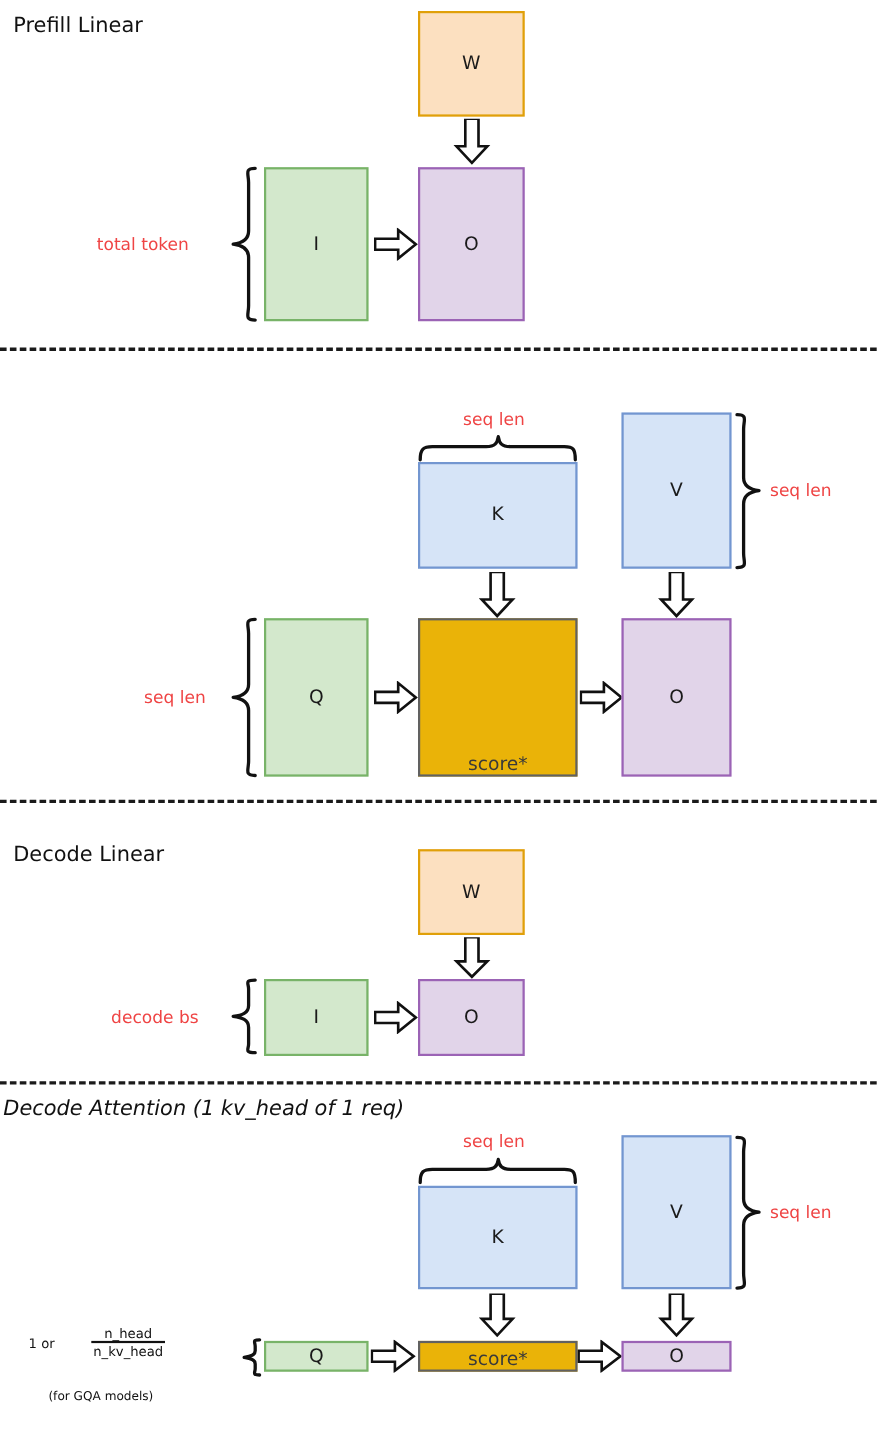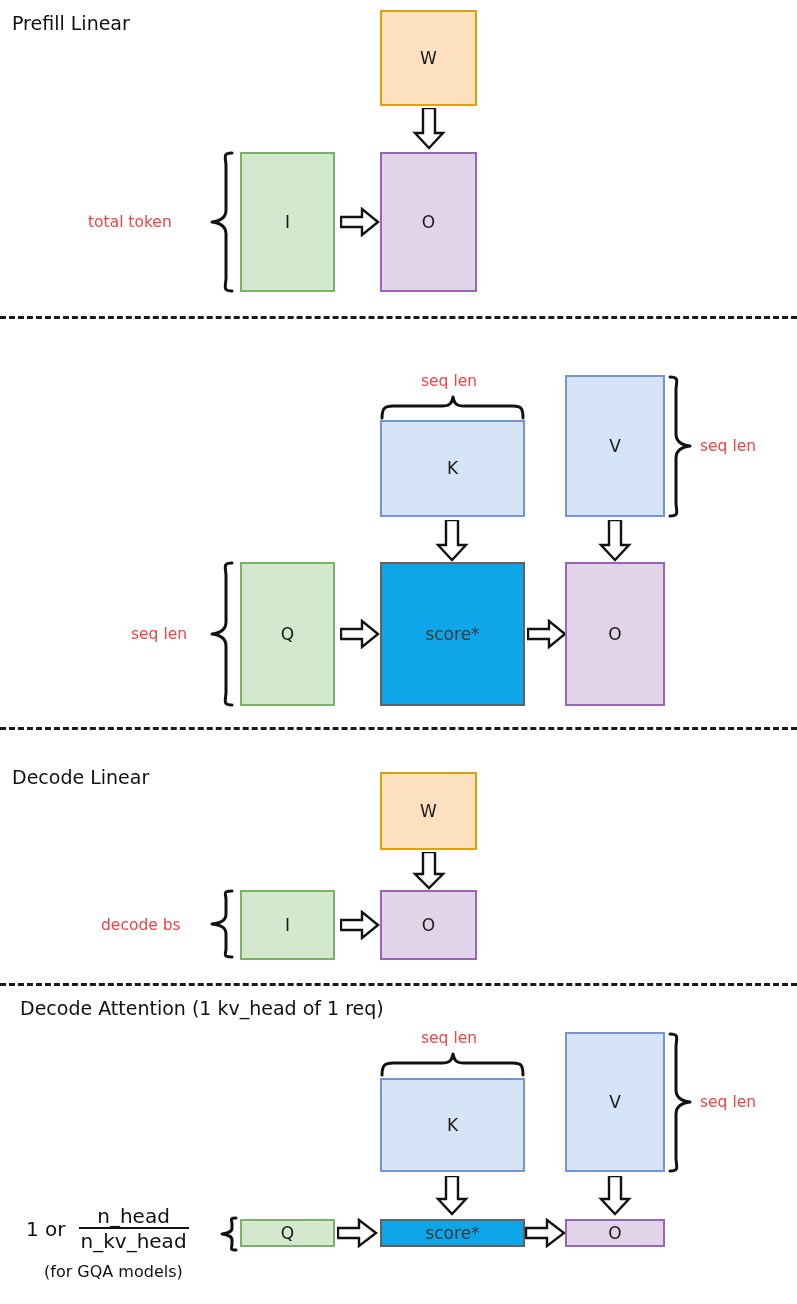--- a/index.html
+++ b/index.html
@@ -6,33 +6,33 @@
   body{width:797px;height:1304px;position:relative;overflow:hidden;
        font-family:"DejaVu Sans","Liberation Sans",sans-serif;color:#111;}
   #stage{position:absolute;left:0;top:0;width:797px;height:1304px;}
   .box{position:absolute;box-sizing:border-box;border-width:2px;border-style:solid;
        display:flex;align-items:center;justify-content:center;}
   .box .lbl{font-size:17px;line-height:1;color:#1a1a1a;}
   .orange{background:#FCE0C0;border-color:#E0A009;}
   .green {background:#D3E8CC;border-color:#78B368;}
   .purple{background:#E1D4E9;border-color:#9B63B5;}
   .blue  {background:#D6E4F7;border-color:#7396D0;}
-  .gray  {background:#0ea5e9;border-color:#616161;}
+  .gray  {background:#eab308;border-color:#616161;align-items:flex-end;}
   .gray .lbl{color:#3a3a3a;}
   .section-title{position:absolute;font-size:19px;color:#111;white-space:nowrap;line-height:1;}
   .sep{position:absolute;left:0;width:797px;height:0;
        border-top:3px dashed #1a1a1a;}
   .cap{position:absolute;font-size:15.5px;color:#ef4444;white-space:nowrap;line-height:1;}
   .brace,.arrow{position:absolute;}
-  .frac{position:absolute;white-space:nowrap;font-size:20px;line-height:1;color:#111;
-        display:flex;align-items:center;}
+  .frac{position:absolute;white-space:nowrap;font-size:12px;line-height:1;color:#111;
+        display:flex;align-items:center;gap:20px;}
   .frac .num-den{display:inline-flex;flex-direction:column;align-items:center;margin-left:13px;}
   .frac .num{padding:0 2px 1px 2px;}
   .frac .den{padding:2px 2px 0 2px;border-top:2px solid #111;}
-  .gqa{position:absolute;font-size:16px;color:#111;white-space:nowrap;line-height:1;}
+  .gqa{position:absolute;font-size:11px;color:#111;white-space:nowrap;line-height:1;}
 </style>
 </head>
 <body>
 
 <div id="stage">
 
   <div class="section-title" style="left:12px;top:14px;">Prefill Linear</div>
 
   <div class="box orange" style="left:380px;top:10px;width:97px;height:96px;">
     <span class="lbl">W</span>
@@ -136,21 +136,21 @@
     <span class="lbl">O</span>
   </div>
 
   <svg class="brace" style="left:206px;top:888px;" width="30" height="74" viewBox="0 0 30 74">
     <path d="M26 3 C16 3 20 6 20 11 L20 26 C20 33 14 35 6 36 C14 37 20 39 20 46 L20 61 C20 66 16 69 26 69" fill="none" stroke="#111111" stroke-width="3" stroke-linecap="round" stroke-linejoin="round"></path>
   </svg>
   <div class="cap" style="left:101px;top:918px;">decode bs</div>
 
   <div class="sep" style="top:983px;"></div>
 
-  <div class="section-title" style="left:20px;top:999px;">Decode Attention (1 kv_head of 1 req)</div>
+  <div class="section-title" style="left:3px;top:999px;font-style:italic;">Decode Attention (1 kv_head of 1 req)</div>
 
   <div class="cap" style="left:421px;top:1031px;">seq len</div>
   <svg class="brace" style="left:379px;top:1051px;" width="147" height="26" viewBox="0 0 147 26">
     <path d="M3 24 C3 14 6 12 14 12 L63 12 C71 12 73 9 74 3 C75 9 77 12 85 12 L134 12 C142 12 144 14 144 24" fill="none" stroke="#111111" stroke-width="3" stroke-linecap="round" stroke-linejoin="round"></path>
   </svg>
 
   <div class="box blue" style="left:380px;top:1078px;width:145px;height:94px;">
     <span class="lbl">K</span>
   </div>
 

